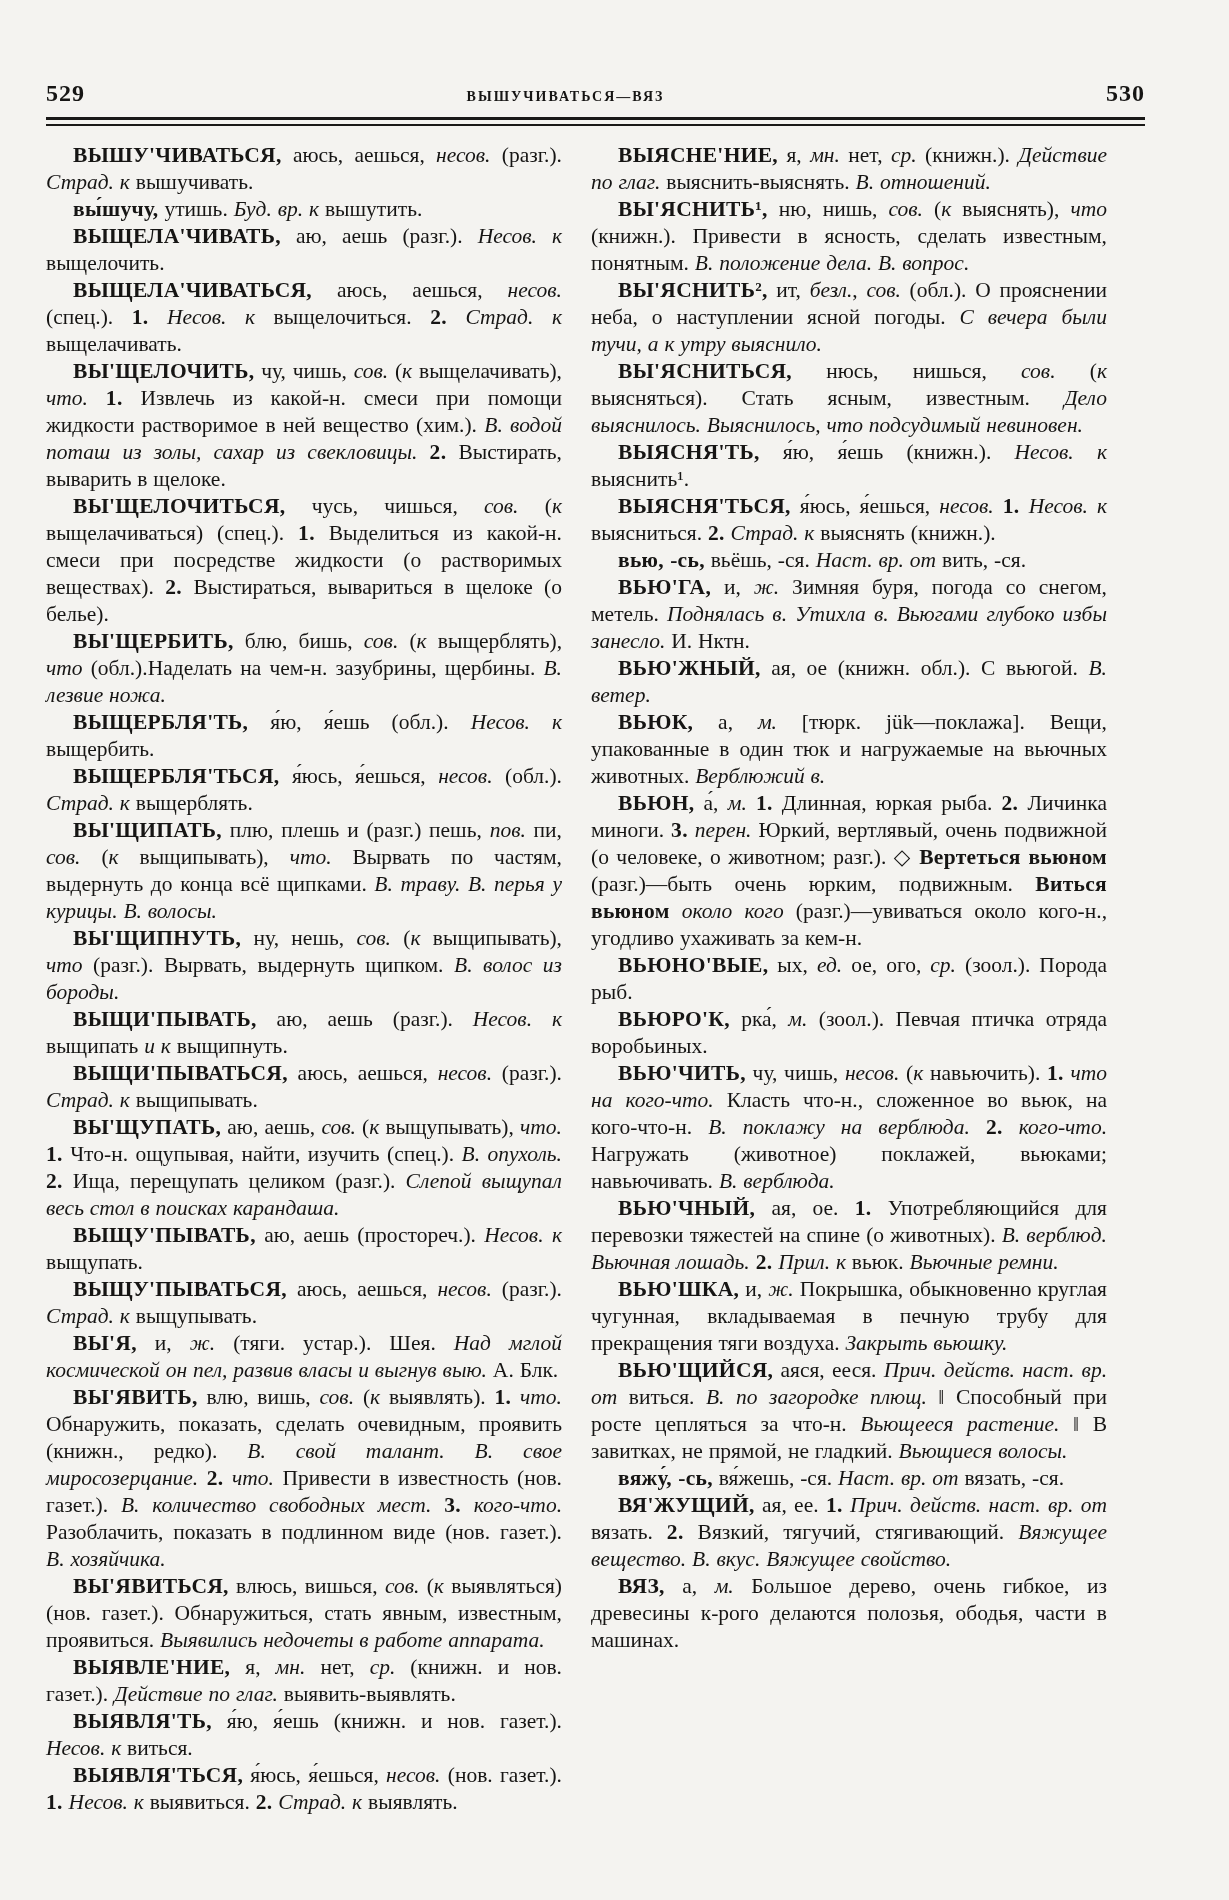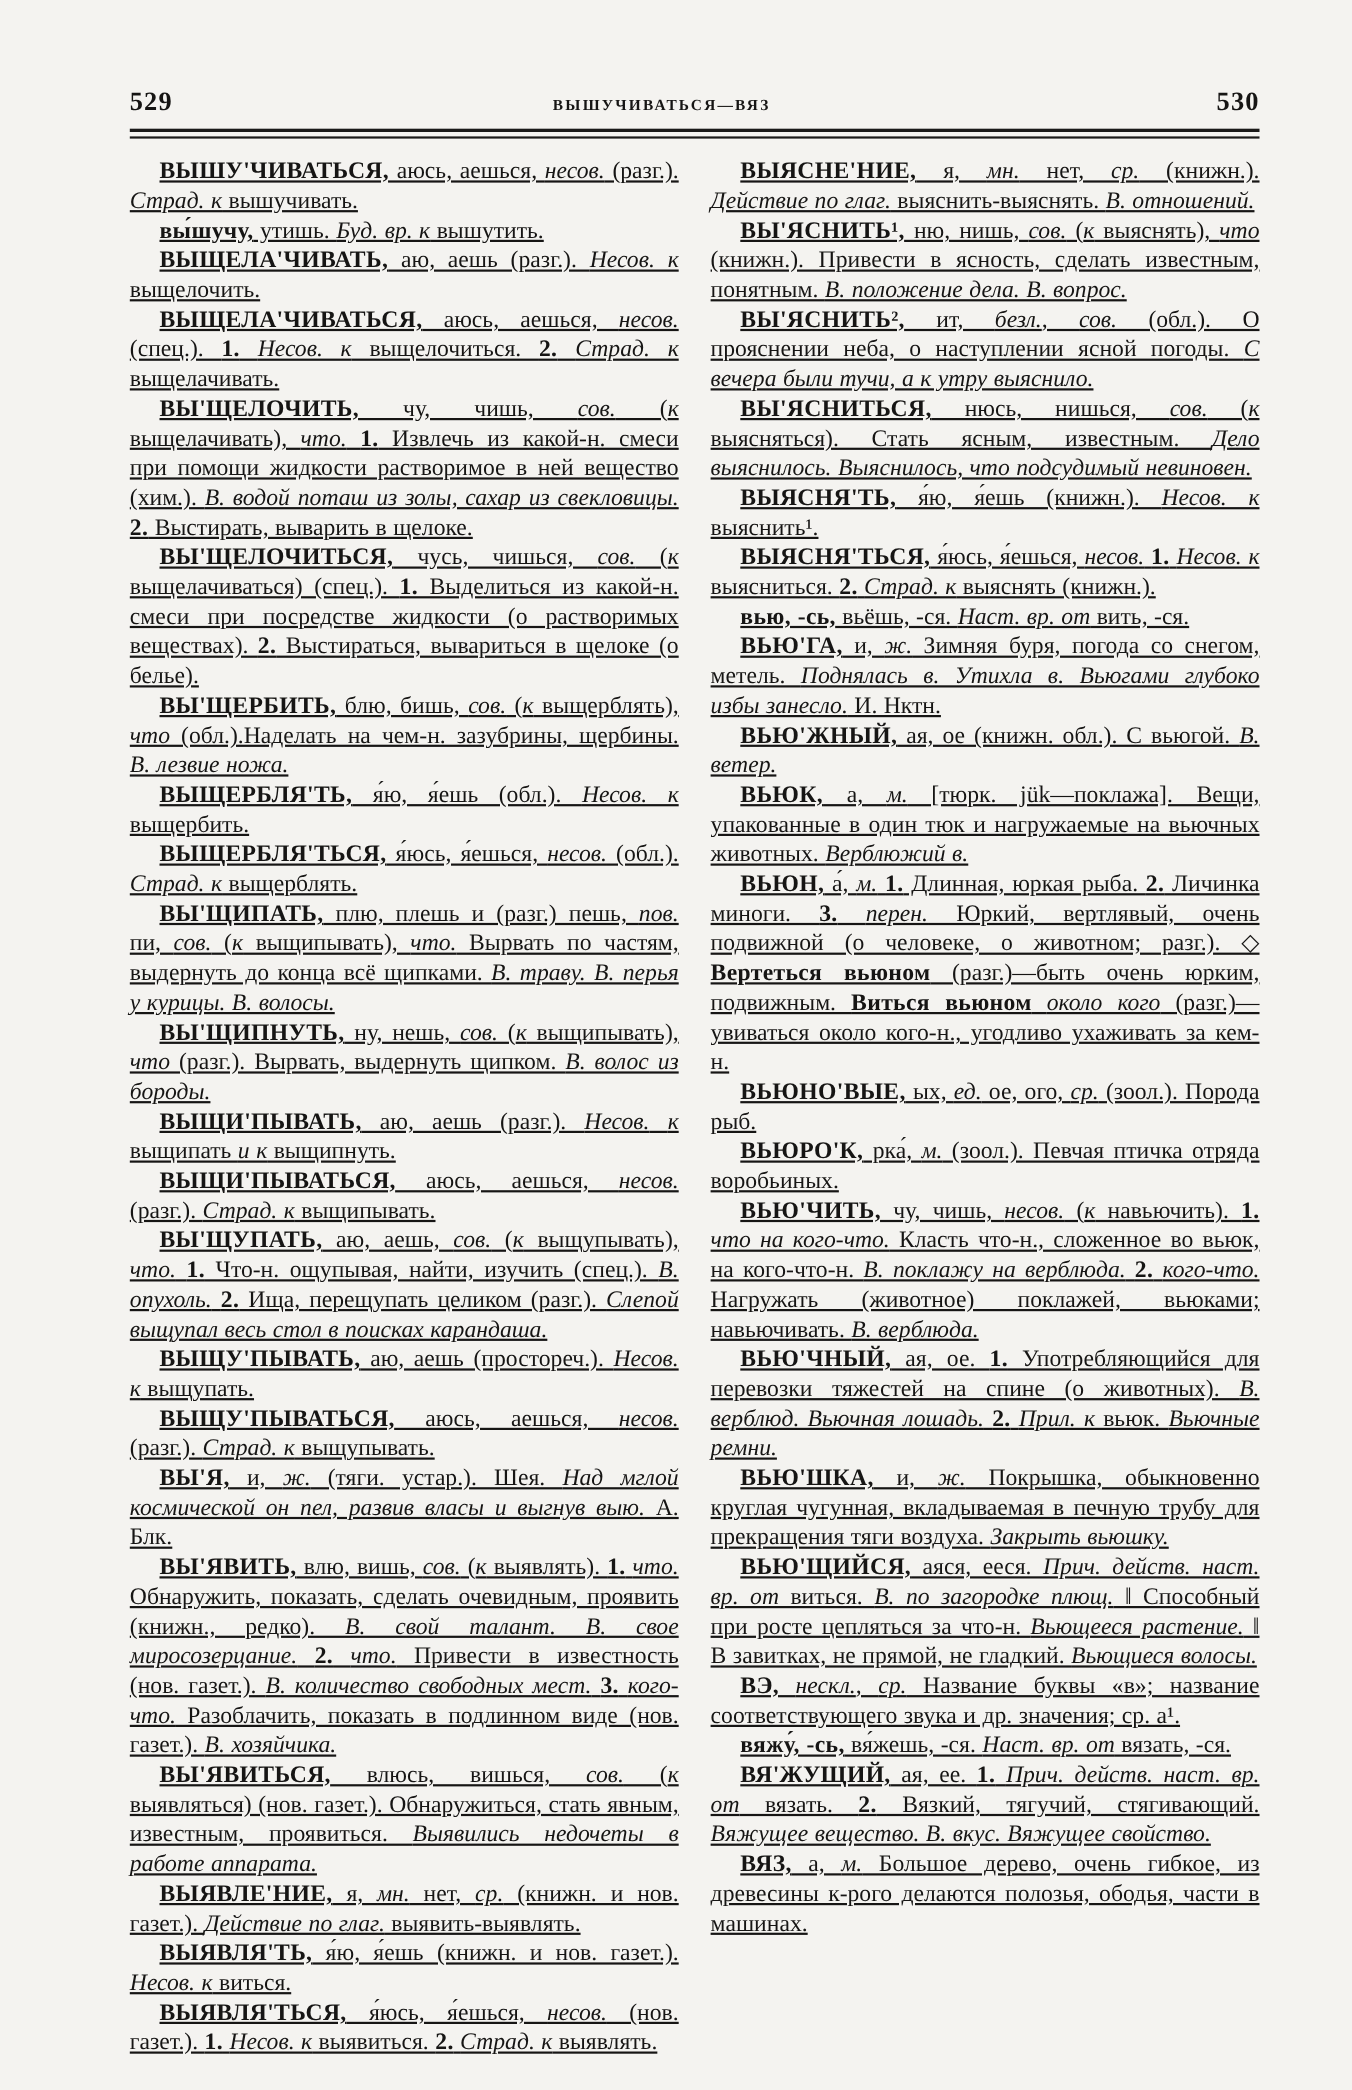--- a/index.html
+++ b/index.html
@@ -6,39 +6,38 @@
   body{
     width:1229px;height:1900px;
     background:#f4f3f0;
     font-family:"Liberation Serif","DejaVu Serif",serif;
     color:#161514;
     overflow:hidden;
   }
   .page{
     box-sizing:border-box;
     width:1229px;height:1900px;
-    padding:80px 84px 0 118px;
+    padding:80px 84px 0 46px;
   }
   .running-header{
     display:flex;justify-content:space-between;align-items:baseline;
     font-weight:bold;
     margin-bottom:10px;
   }
   .page-num{font-size:24px;letter-spacing:1px;}
   .head-title{font-size:14px;letter-spacing:2px;transform:translateX(-30px);}
   .double-rule{
     border-top:3px solid #1a1918;
     border-bottom:2px solid #1a1918;
     height:4px;
     margin-bottom:16px;
   }
   .columns{
     display:flex;
     gap:29px;
-    text-decoration:underline;
   }
   .col{
     width:516px;
     text-align:justify;
   }
   .entry{
     margin:0;
     text-indent:27px;
     font-size:21.5px;
     line-height:27px;
@@ -94,19 +93,18 @@
         <p class="entry"><span class="run-b">ВЬЮ'ГА,</span><span class="run-n"> и, </span><span class="run-i">ж.</span><span class="run-n"> Зимняя буря, погода со снегом, метель. </span><span class="run-i">Поднялась в. Утихла в. Вьюгами глубоко избы занесло.</span><span class="run-n"> И. Нктн.</span></p>
         <p class="entry"><span class="run-b">ВЬЮ'ЖНЫЙ,</span><span class="run-n"> ая, ое (книжн. обл.). С вьюгой. </span><span class="run-i">В. ветер.</span></p>
         <p class="entry"><span class="run-b">ВЬЮК,</span><span class="run-n"> а, </span><span class="run-i">м.</span><span class="run-n"> [тюрк. jük—поклажа]. Вещи, упакованные в один тюк и нагружаемые на вьючных животных. </span><span class="run-i">Верблюжий в.</span></p>
         <p class="entry"><span class="run-b">ВЬЮН,</span><span class="run-n"> а́, </span><span class="run-i">м.</span><span class="run-n"> </span><span class="run-b">1.</span><span class="run-n"> Длинная, юркая рыба. </span><span class="run-b">2.</span><span class="run-n"> Личинка миноги. </span><span class="run-b">3.</span><span class="run-n"> </span><span class="run-i">перен.</span><span class="run-n"> Юркий, вертлявый, очень подвижной (о человеке, о животном; разг.). ◇ </span><span class="run-b">Вертеться вьюном</span><span class="run-n"> (разг.)—быть очень юрким, подвижным. </span><span class="run-b">Виться вьюном</span><span class="run-n"> </span><span class="run-i">около кого</span><span class="run-n"> (разг.)—увиваться около кого-н., угодливо ухаживать за кем-н.</span></p>
         <p class="entry"><span class="run-b">ВЬЮНО'ВЫЕ,</span><span class="run-n"> ых, </span><span class="run-i">ед.</span><span class="run-n"> ое, ого, </span><span class="run-i">ср.</span><span class="run-n"> (зоол.). Порода рыб.</span></p>
         <p class="entry"><span class="run-b">ВЬЮРО'К,</span><span class="run-n"> рка́, </span><span class="run-i">м.</span><span class="run-n"> (зоол.). Певчая птичка отряда воробьиных.</span></p>
         <p class="entry"><span class="run-b">ВЬЮ'ЧИТЬ,</span><span class="run-n"> чу, чишь, </span><span class="run-i">несов.</span><span class="run-n"> (</span><span class="run-i">к</span><span class="run-n"> навьючить). </span><span class="run-b">1.</span><span class="run-n"> </span><span class="run-i">что на кого-что.</span><span class="run-n"> Класть что-н., сложенное во вьюк, на кого-что-н. </span><span class="run-i">В. поклажу на верблюда.</span><span class="run-n"> </span><span class="run-b">2.</span><span class="run-n"> </span><span class="run-i">кого-что.</span><span class="run-n"> Нагружать (животное) поклажей, вьюками; навьючивать. </span><span class="run-i">В. верблюда.</span></p>
         <p class="entry"><span class="run-b">ВЬЮ'ЧНЫЙ,</span><span class="run-n"> ая, ое. </span><span class="run-b">1.</span><span class="run-n"> Употребляющийся для перевозки тяжестей на спине (о животных). </span><span class="run-i">В. верблюд. Вьючная лошадь.</span><span class="run-n"> </span><span class="run-b">2.</span><span class="run-n"> </span><span class="run-i">Прил. к</span><span class="run-n"> вьюк. </span><span class="run-i">Вьючные ремни.</span></p>
         <p class="entry"><span class="run-b">ВЬЮ'ШКА,</span><span class="run-n"> и, </span><span class="run-i">ж.</span><span class="run-n"> Покрышка, обыкновенно круглая чугунная, вкладываемая в печную трубу для прекращения тяги воздуха. </span><span class="run-i">Закрыть вьюшку.</span></p>
         <p class="entry"><span class="run-b">ВЬЮ'ЩИЙСЯ,</span><span class="run-n"> аяся, ееся. </span><span class="run-i">Прич. действ. наст. вр. от</span><span class="run-n"> виться. </span><span class="run-i">В. по загородке плющ.</span><span class="run-n"> ‖ Способный при росте цепляться за что-н. </span><span class="run-i">Вьющееся растение.</span><span class="run-n"> ‖ В завитках, не прямой, не гладкий. </span><span class="run-i">Вьющиеся волосы.</span></p>
-        <p class="entry"><span class="run-b">ВЭ,</span><span class="run-n"> </span><span class="run-i">нескл.</span><span class="run-n">, </span><span class="run-i">ср.</span><span class="run-n"> Название буквы «в»; название соответствующего звука и др. значения; ср. а¹.</span></p>
         <p class="entry"><span class="run-b">вяжу́, -сь,</span><span class="run-n"> вя́жешь, -ся. </span><span class="run-i">Наст. вр. от</span><span class="run-n"> вязать, -ся.</span></p>
         <p class="entry"><span class="run-b">ВЯ'ЖУЩИЙ,</span><span class="run-n"> ая, ее. </span><span class="run-b">1.</span><span class="run-n"> </span><span class="run-i">Прич. действ. наст. вр. от</span><span class="run-n"> вязать. </span><span class="run-b">2.</span><span class="run-n"> Вязкий, тягучий, стягивающий. </span><span class="run-i">Вяжущее вещество. В. вкус. Вяжущее свойство.</span></p>
         <p class="entry"><span class="run-b">ВЯЗ,</span><span class="run-n"> а, </span><span class="run-i">м.</span><span class="run-n"> Большое дерево, очень гибкое, из древесины к-рого делаются полозья, ободья, части в машинах.</span></p>
       </div>
   </div>
 </div>
 
 </body></html>

